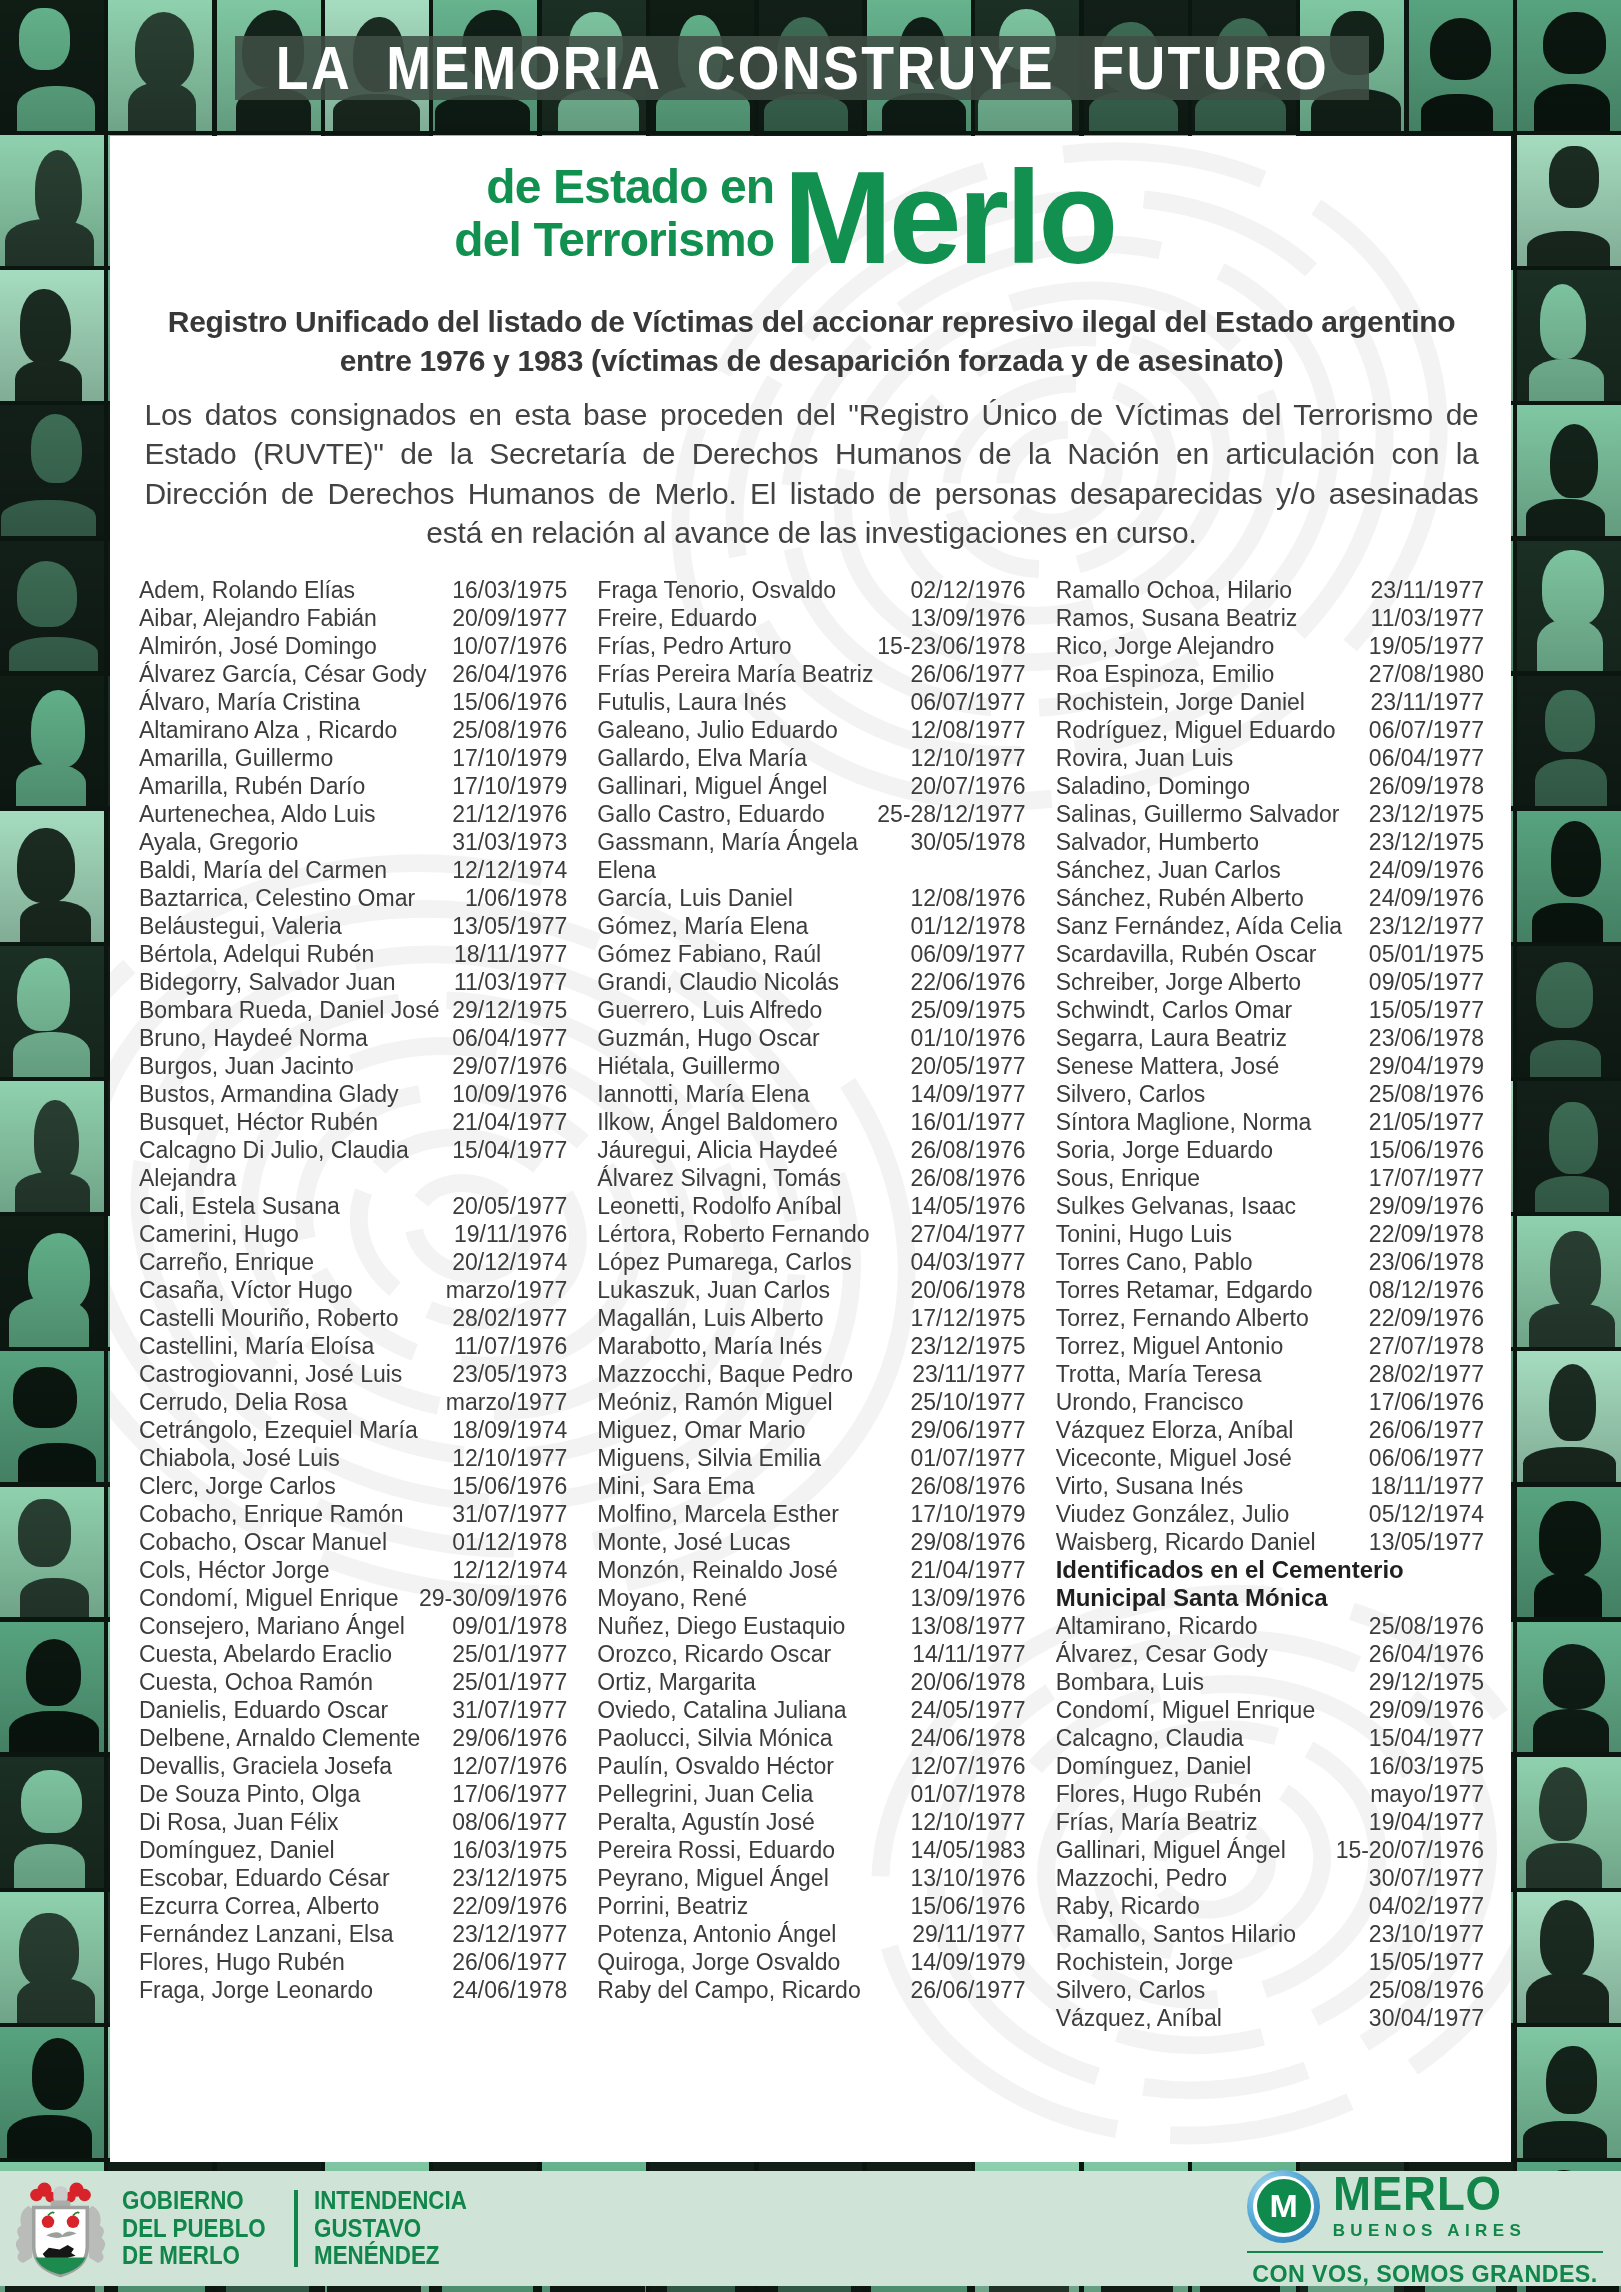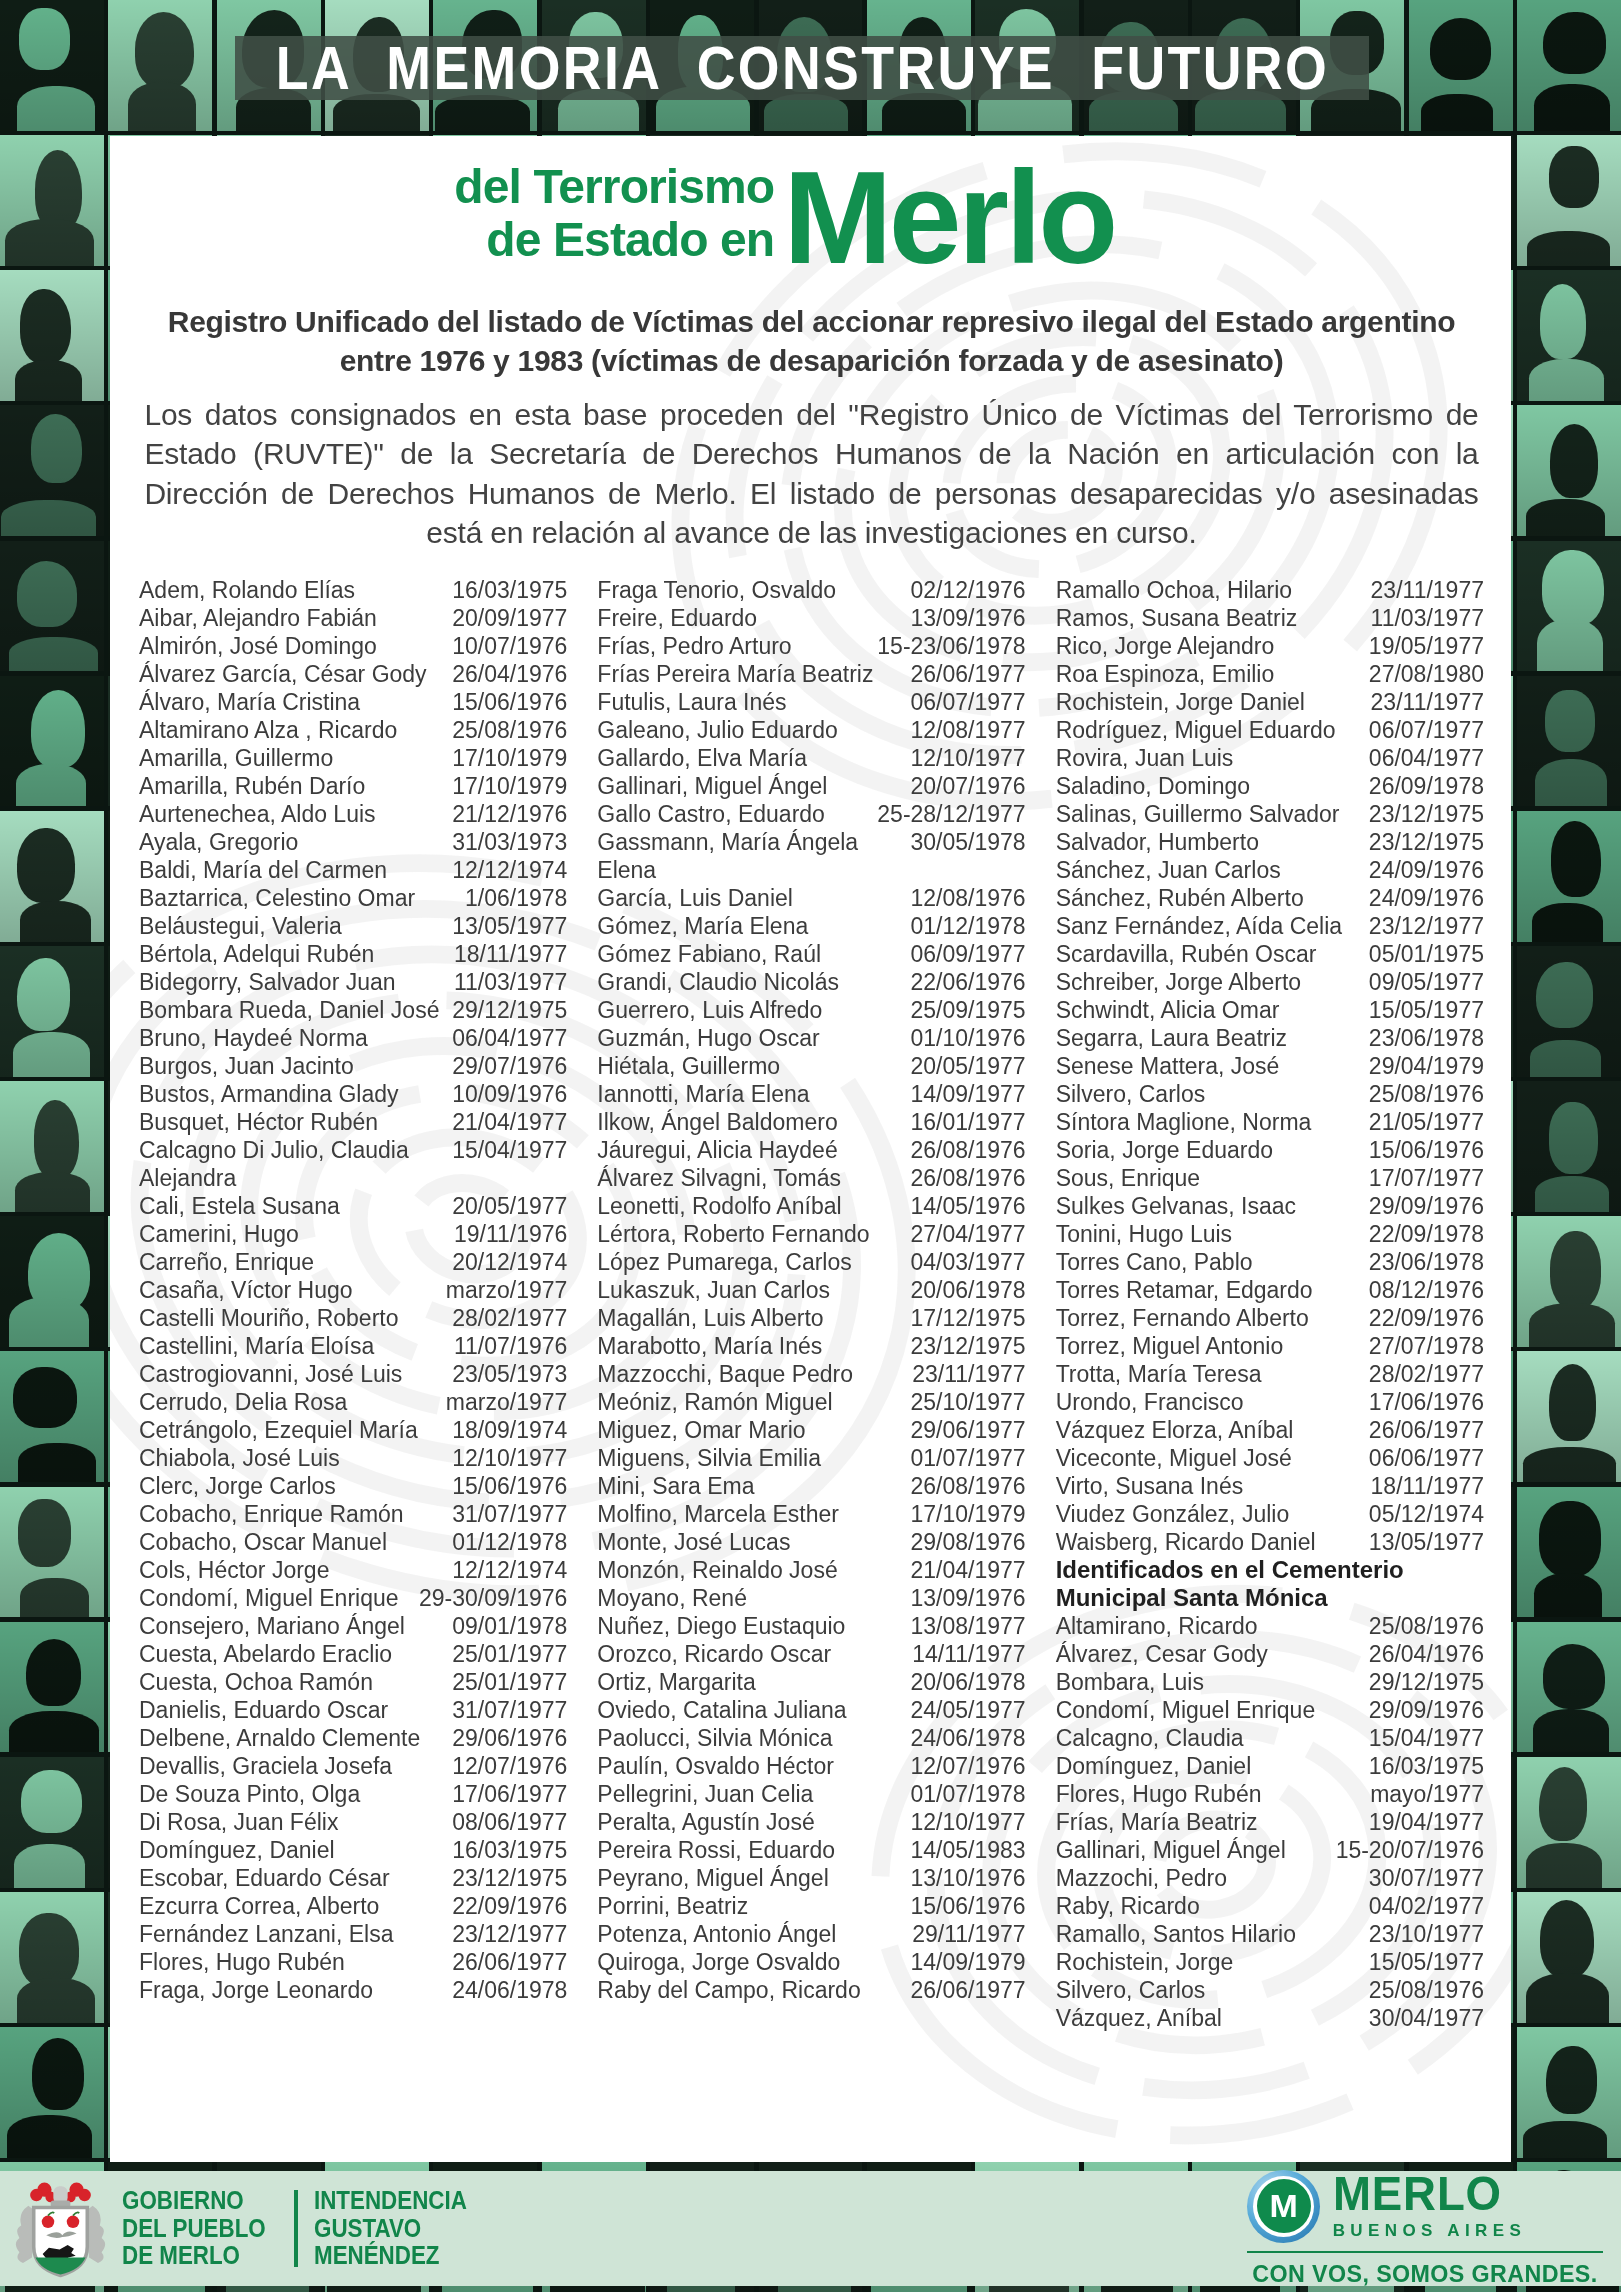--- a/index.html
+++ b/index.html
@@ -1403,22 +1403,22 @@
         <ellipse rx="248" ry="200" fill="none" stroke="#ececec" stroke-width="20" stroke-dasharray="268 62 164 46"></ellipse>
         <ellipse rx="310" ry="250" fill="none" stroke="#ececec" stroke-width="20" stroke-dasharray="305 71 185 53"></ellipse>
         <ellipse rx="372" ry="300" fill="none" stroke="#ececec" stroke-width="20" stroke-dasharray="342 80 206 60"></ellipse>
       </g>
     </svg>
 
   <div class="content">
     <div class="lockup">
       <div class="line2">
         <div class="subcol">
+          <span class="mid">de Estado en</span>
           <span class="mid">del Terrorismo</span>
-          <span class="mid">de Estado en</span>
         </div>
         <span class="merlo">Merlo</span>
       </div>
     </div>
 
     <div class="intro-bold">Registro Unificado del listado de Víctimas del accionar represivo ilegal del Estado argentino entre 1976 y 1983 (víctimas de desaparición forzada y de asesinato)</div>
     <div class="intro-body">Los datos consignados en esta base proceden del "Registro Único de Víctimas del Terrorismo de Estado (RUVTE)" de la Secretaría de Derechos Humanos de la Nación en articulación con la Dirección de Derechos Humanos de Merlo. El listado de personas desaparecidas y/o asesinadas está en relación al avance de las investigaciones en curso.</div>
 
     <div id="victims">
         <div class="vcol">
@@ -1880,21 +1880,21 @@
           </div>
           <div class="vrow">
             <span class="vname">Scardavilla, Rubén Oscar</span>
             <span class="vdate">05/01/1975</span>
           </div>
           <div class="vrow">
             <span class="vname">Schreiber, Jorge Alberto</span>
             <span class="vdate">09/05/1977</span>
           </div>
           <div class="vrow">
-            <span class="vname">Schwindt, Alicia Omar</span>
+            <span class="vname">Schwindt, Carlos Omar</span>
             <span class="vdate">15/05/1977</span>
           </div>
           <div class="vrow">
             <span class="vname">Segarra, Laura Beatriz</span>
             <span class="vdate">23/06/1978</span>
           </div>
           <div class="vrow">
             <span class="vname">Senese Mattera, José</span>
             <span class="vdate">29/04/1979</span>
           </div>

